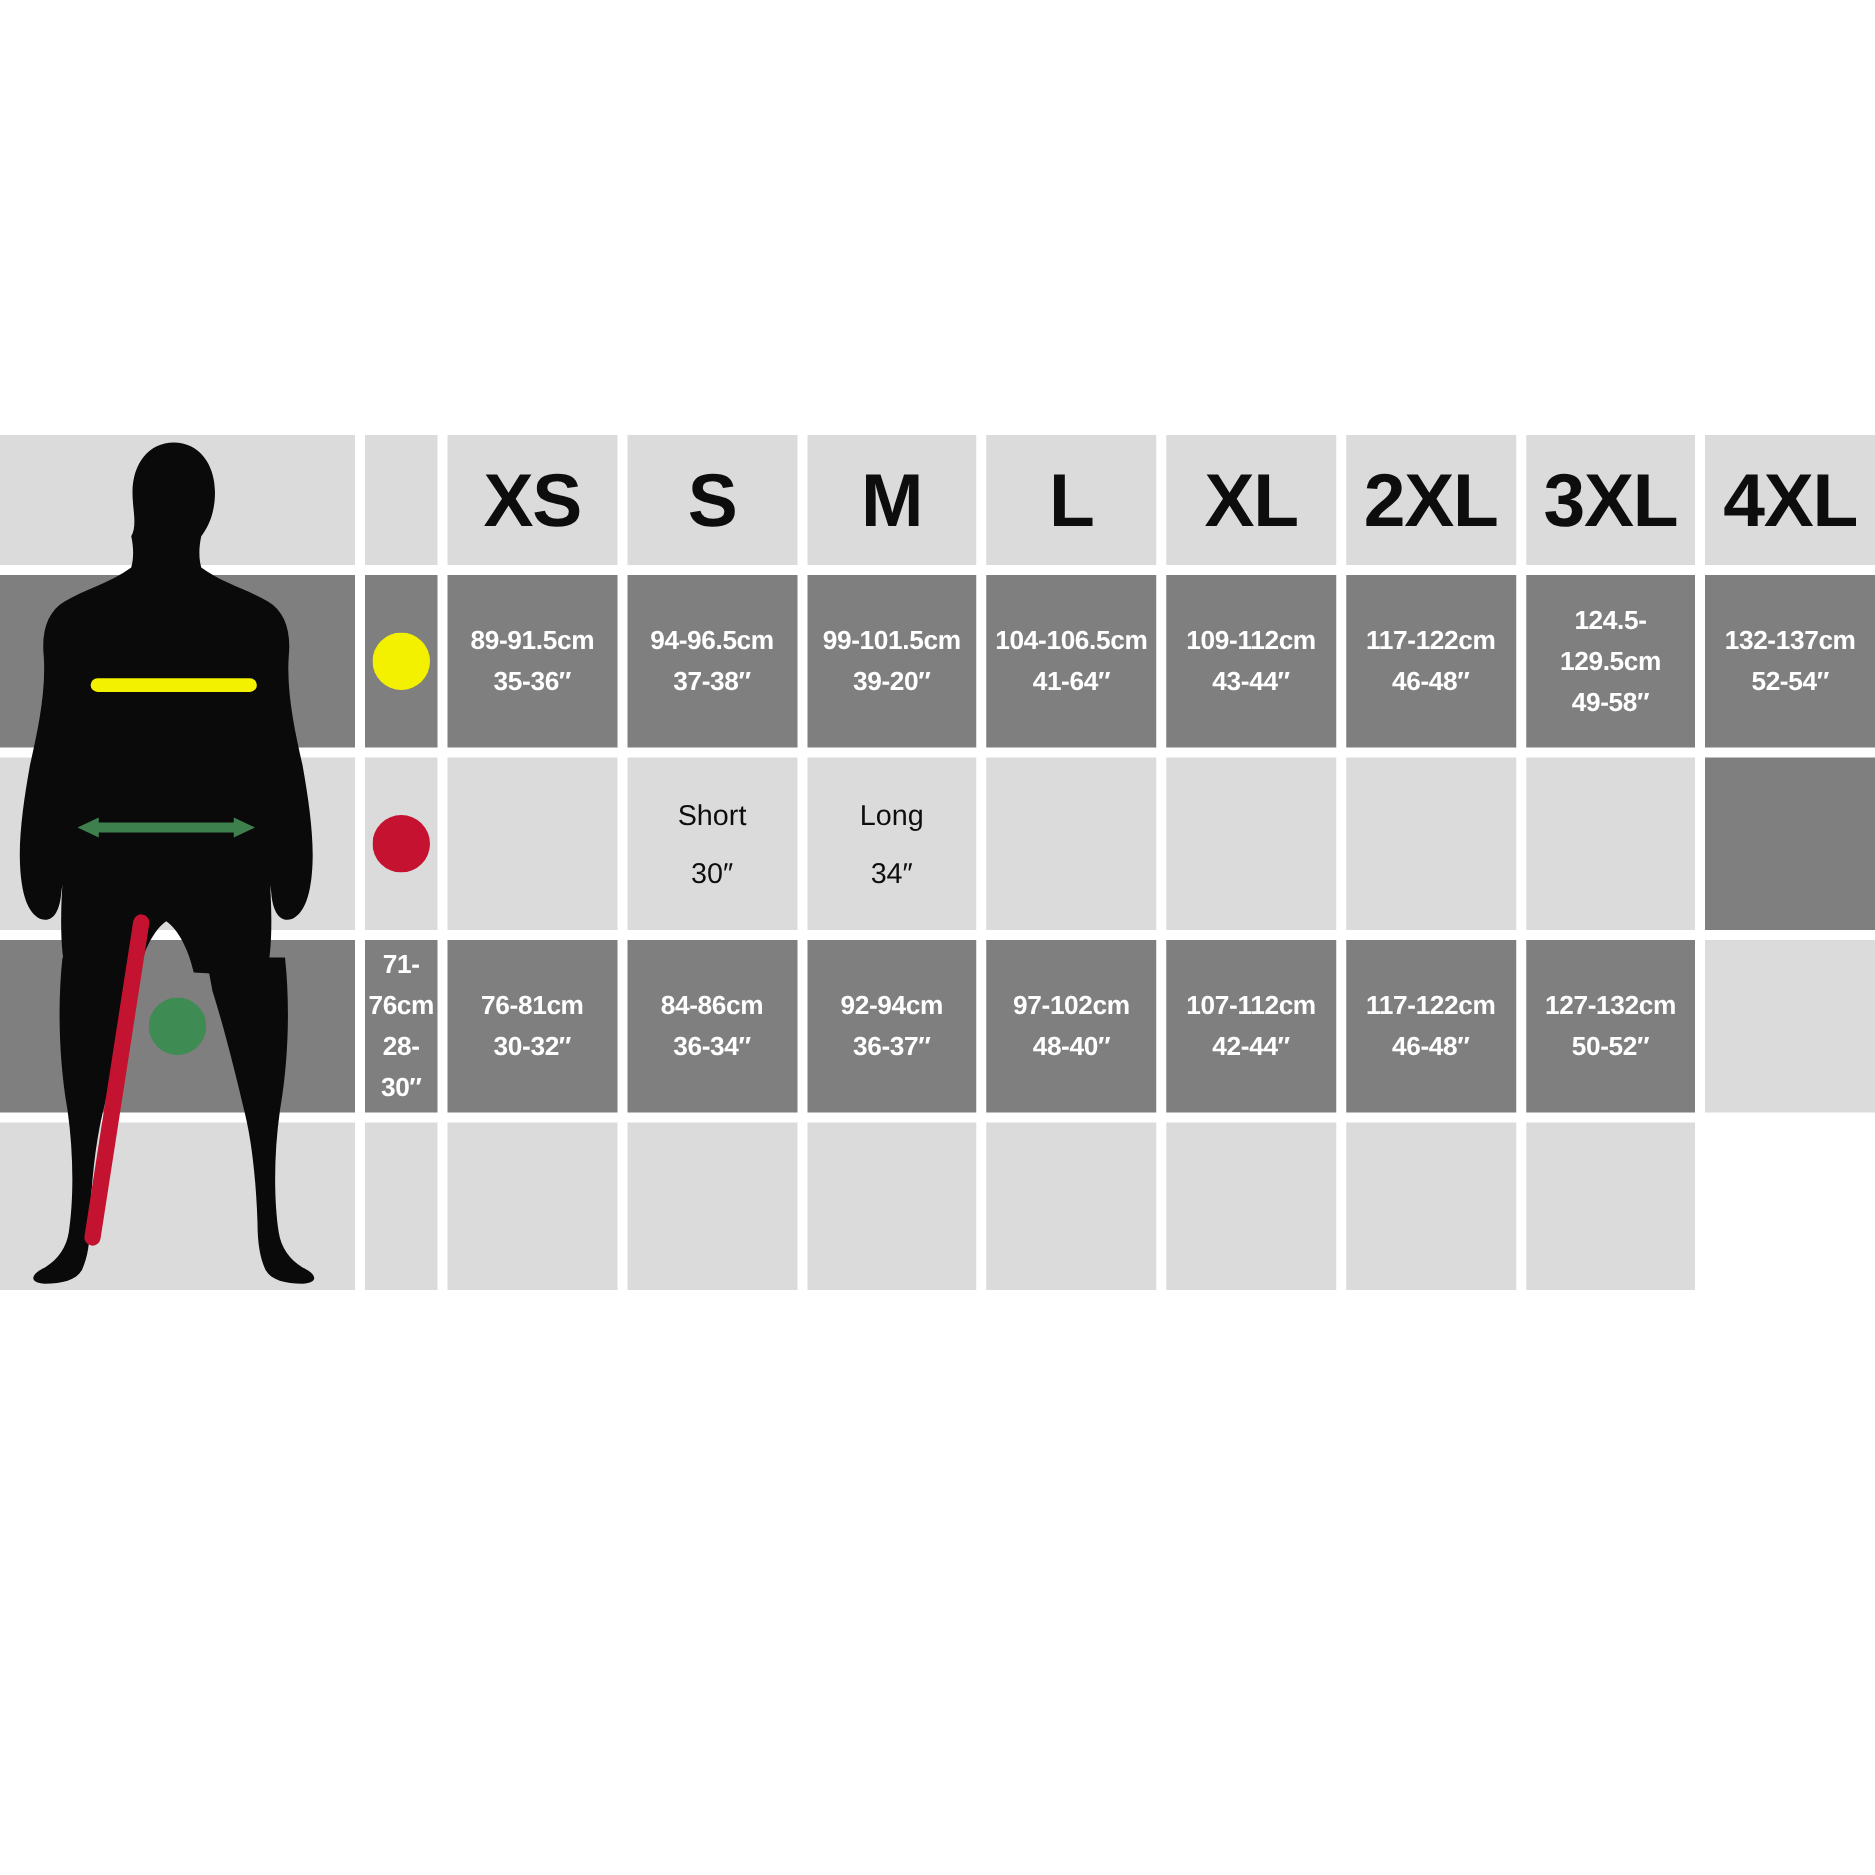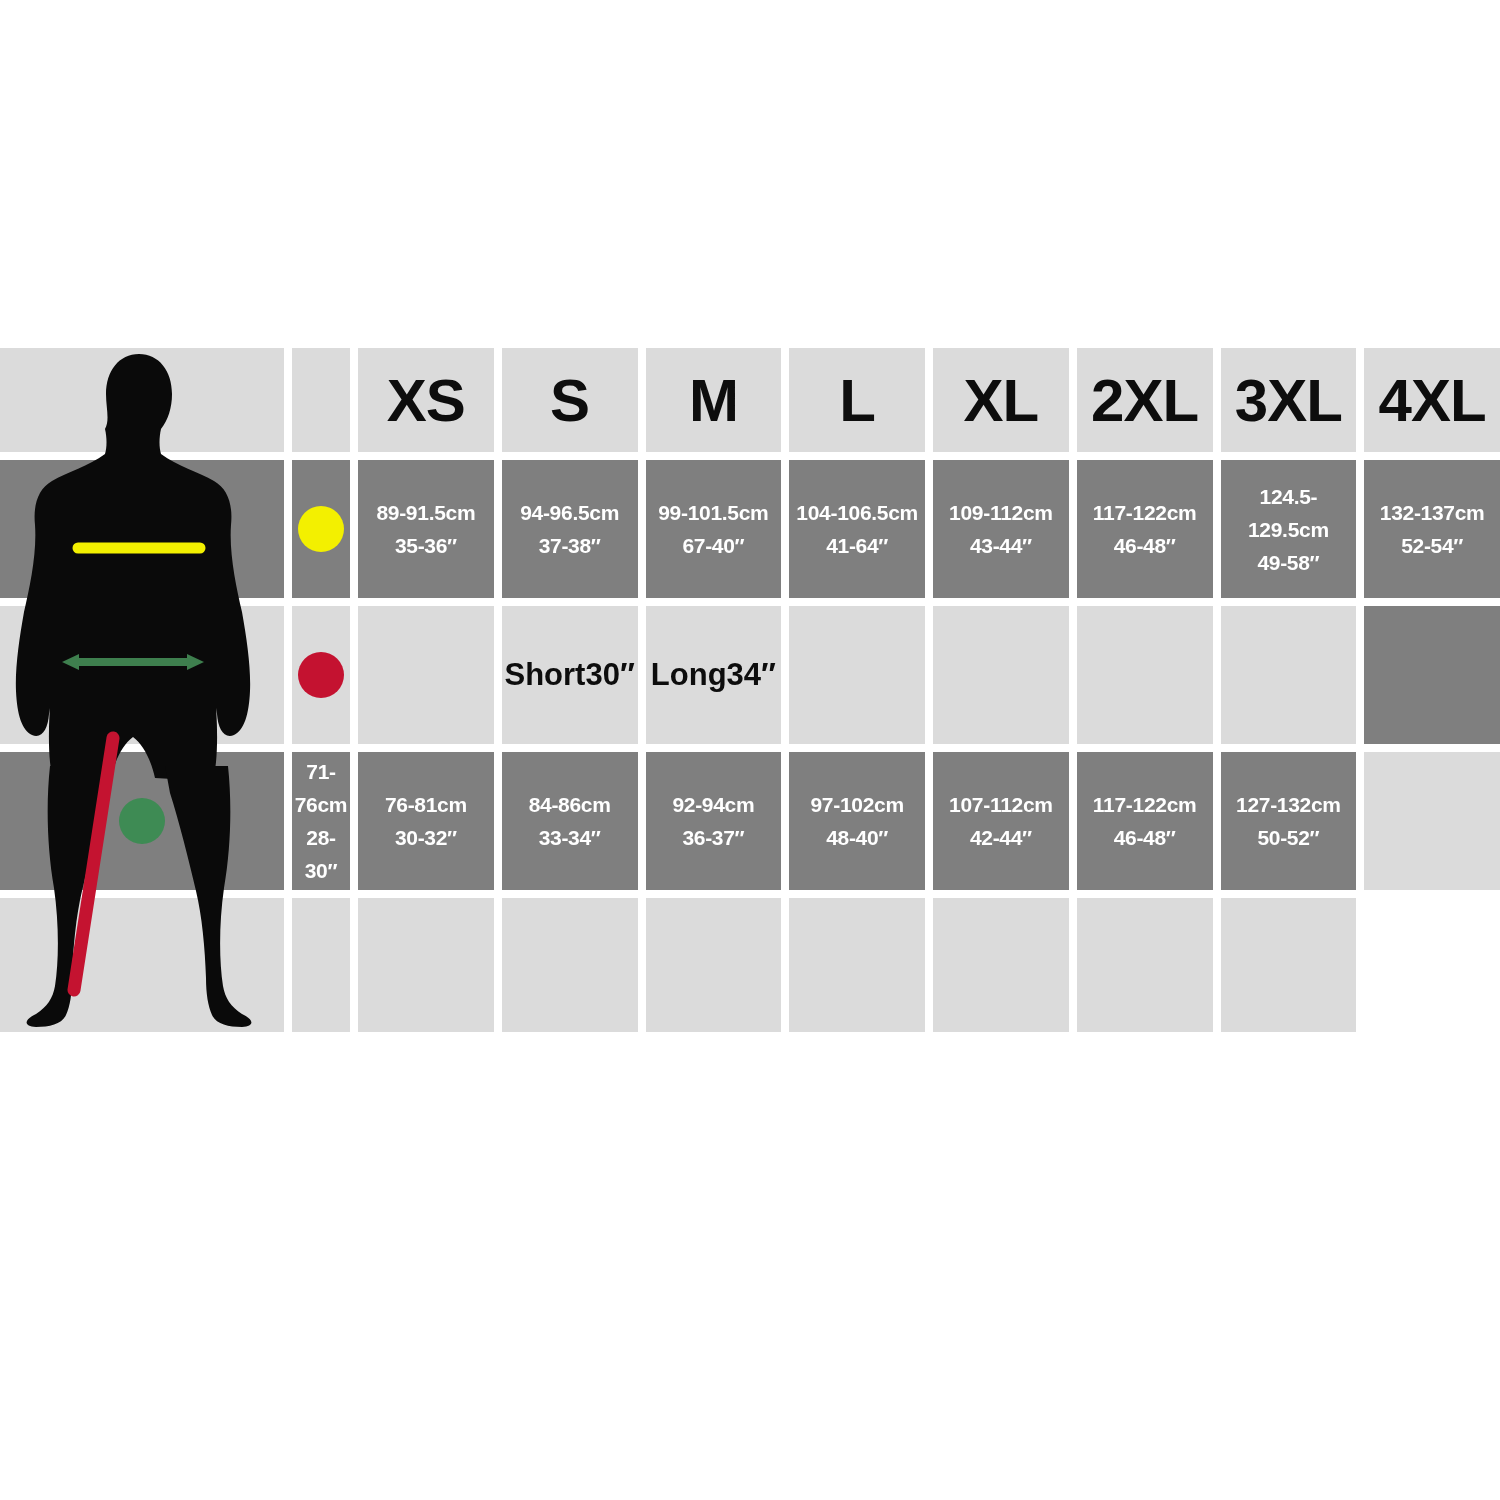--- a/index.html
+++ b/index.html
@@ -9,22 +9,22 @@
        grid-template-columns:284px 58px repeat(8,1fr);
        grid-template-rows:104px 138px 138px 138px 134px;
        gap:8px;background:#ffffff;}
   .light{background:#dbdbdb;}
   .dark{background:#7f7f7f;}
   .head{display:flex;align-items:center;justify-content:center;
         font-size:60px;font-weight:700;color:#0d0d0d;letter-spacing:-1px;}
   .val{display:flex;flex-direction:column;align-items:center;justify-content:center;
        text-align:center;color:#ffffff;font-size:21px;font-weight:700;line-height:33px;
        letter-spacing:-0.3px;}
-  .legrow{display:flex;flex-direction:row;align-items:center;justify-content:center;
-       text-align:center;color:#0d0d0d;font-size:31px;font-weight:700;line-height:46px;}
+  .legrow{display:flex;flex-direction:column;align-items:center;justify-content:center;
+       text-align:center;color:#0d0d0d;font-size:23px;font-weight:400;line-height:46px;}
   .legendcell{display:flex;align-items:center;justify-content:center;}
   .dot{width:46px;height:46px;display:block;}
   .figure{position:absolute;left:0;top:348px;width:284px;height:680px;z-index:2;}
 </style>
 </head>
 <body>
 
 <div class="stage">
 
   <div class="tbl">
@@ -49,21 +49,21 @@
     <div class="dark val">
       <div>89-91.5cm</div>
       <div>35-36″</div>
     </div>
     <div class="dark val">
       <div>94-96.5cm</div>
       <div>37-38″</div>
     </div>
     <div class="dark val">
       <div>99-101.5cm</div>
-      <div>67-40″</div>
+      <div>39-20″</div>
     </div>
     <div class="dark val">
       <div>104-106.5cm</div>
       <div>41-64″</div>
     </div>
     <div class="dark val">
       <div>109-112cm</div>
       <div>43-44″</div>
     </div>
     <div class="dark val">
@@ -108,21 +108,21 @@
     <div class="dark val">
       <div>71-76cm</div>
       <div>28-30″</div>
     </div>
     <div class="dark val">
       <div>76-81cm</div>
       <div>30-32″</div>
     </div>
     <div class="dark val">
       <div>84-86cm</div>
-      <div>33-34″</div>
+      <div>36-34″</div>
     </div>
     <div class="dark val">
       <div>92-94cm</div>
       <div>36-37″</div>
     </div>
     <div class="dark val">
       <div>97-102cm</div>
       <div>48-40″</div>
     </div>
     <div class="dark val">

